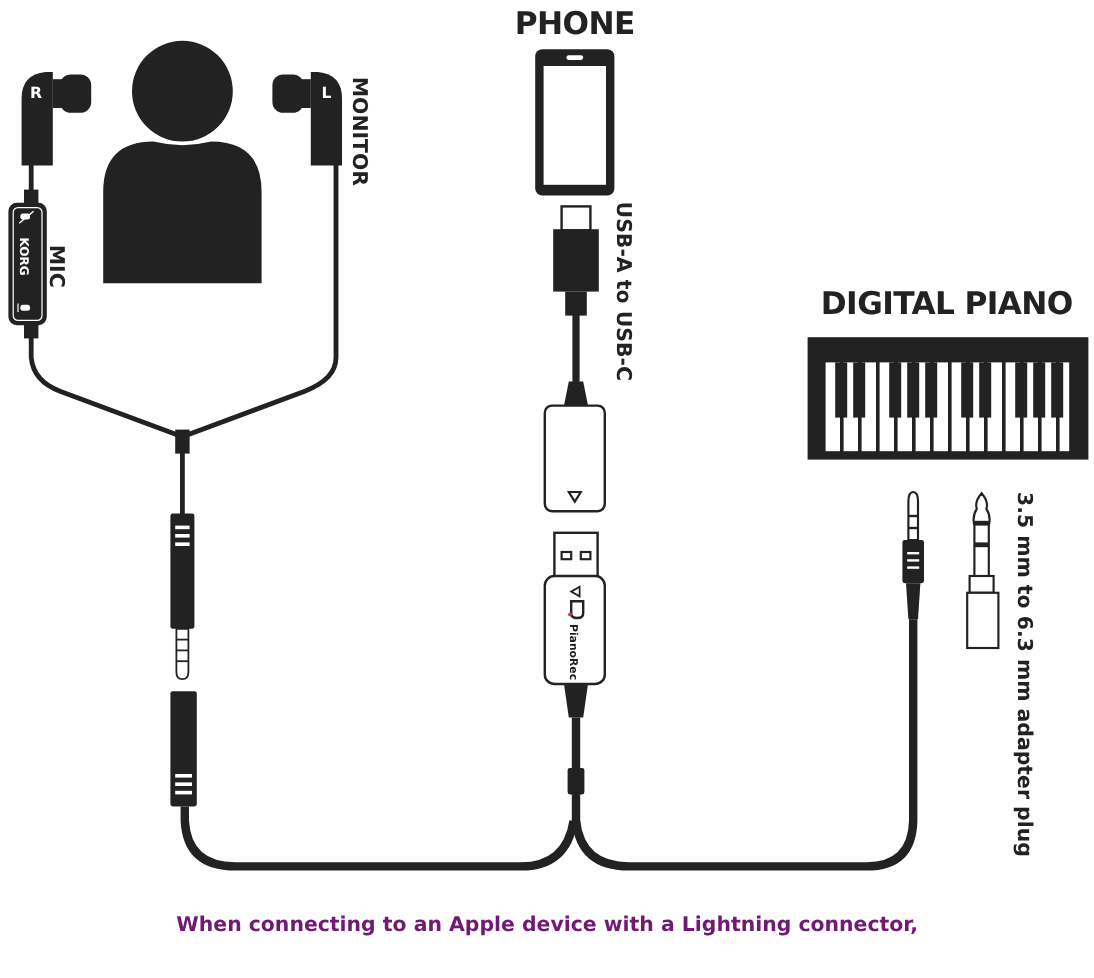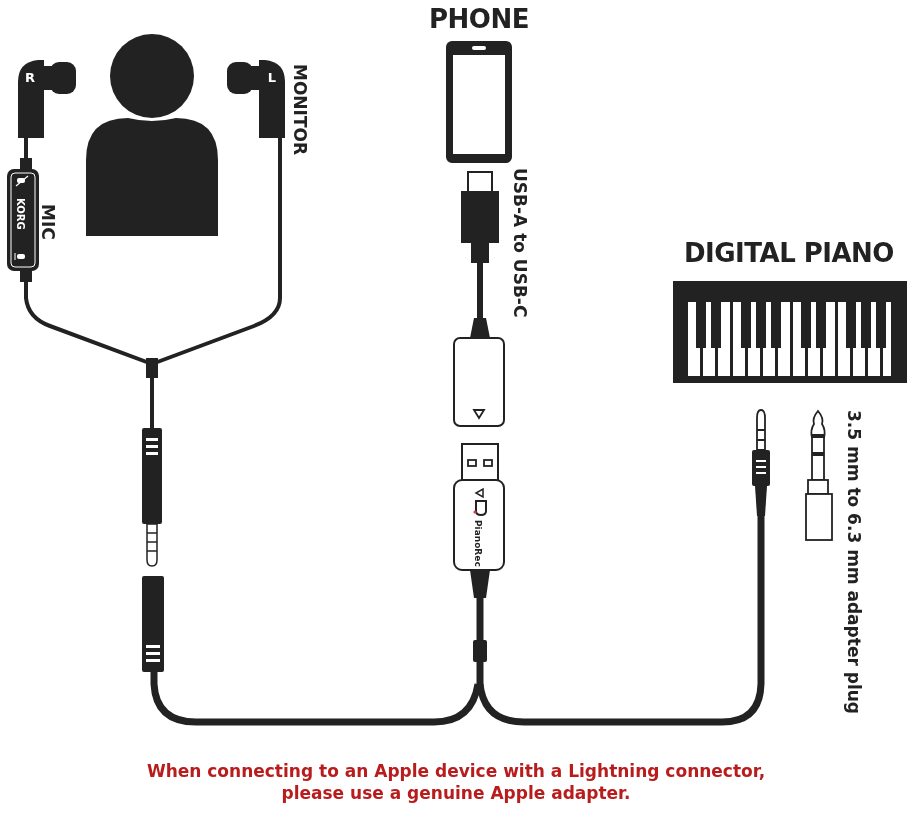--- a/index.html
+++ b/index.html
@@ -1,21 +1,21 @@
 <!DOCTYPE html>
 <html><head>
 <meta charset="utf-8">
 <style>
   html, body { margin: 0; padding: 0; background: #ffffff; }
   body { width: 912px; height: 815px; position: relative; overflow: hidden; font-family: "DejaVu Sans", "Liberation Sans", sans-serif; color: #222222; }
   #diagram { position: absolute; left: 0; top: 0; width: 912px; height: 815px; }
   .label-title { font-family: "DejaVu Sans", sans-serif; font-weight: bold; font-size: 26px; fill: #222222; letter-spacing: -0.5px; }
   .label-vert { font-family: "DejaVu Sans", sans-serif; font-weight: bold; font-size: 17px; fill: #222222; }
   .label-small { font-family: "DejaVu Sans", sans-serif; font-weight: bold; fill: #ffffff; }
-  .note { position: absolute; left: 0; top: 760px; width: 912px; text-align: center; font-family: "DejaVu Sans", sans-serif; font-weight: bold; font-size: 17px; line-height: 22px; color: #b91c1c; }
+  .note { position: absolute; left: 0; top: 760px; width: 912px; text-align: center; font-family: "DejaVu Sans", sans-serif; font-weight: bold; font-size: 17px; line-height: 22px; color: #701a75; }
 </style>
 </head>
 <body>
 
 <svg id="diagram" width="912" height="815" viewBox="0 0 912 815" xmlns="http://www.w3.org/2000/svg">
 
   <g fill="#222">
     <circle cx="152" cy="76" r="42"></circle>
     <path d="M86 236 L86 160 Q86 118 128 118 Q152 124 176 118 Q218 118 218 160 L218 236 Z"></path>
   </g>
@@ -168,14 +168,13 @@
   <g fill="none" stroke="#222" stroke-width="7" stroke-linecap="butt">
     <path d="M154 672 L154 684 Q156 722 196 722 L434 722 Q472 722 478 684"></path>
     <path d="M761 516 L761 684 Q760 722 722 722 L524 722 Q484 722 480 684"></path>
     <line x1="480" y1="598" x2="480" y2="690"></line>
   </g>
   <rect x="473" y="640" width="14" height="22" rx="2" fill="#222"></rect>
 </svg>
 
 <div class="note">
   <div>When connecting to an Apple device with a Lightning connector,</div>
-  <div>please use a genuine Apple adapter.</div>
 </div>
 
 </body></html>

